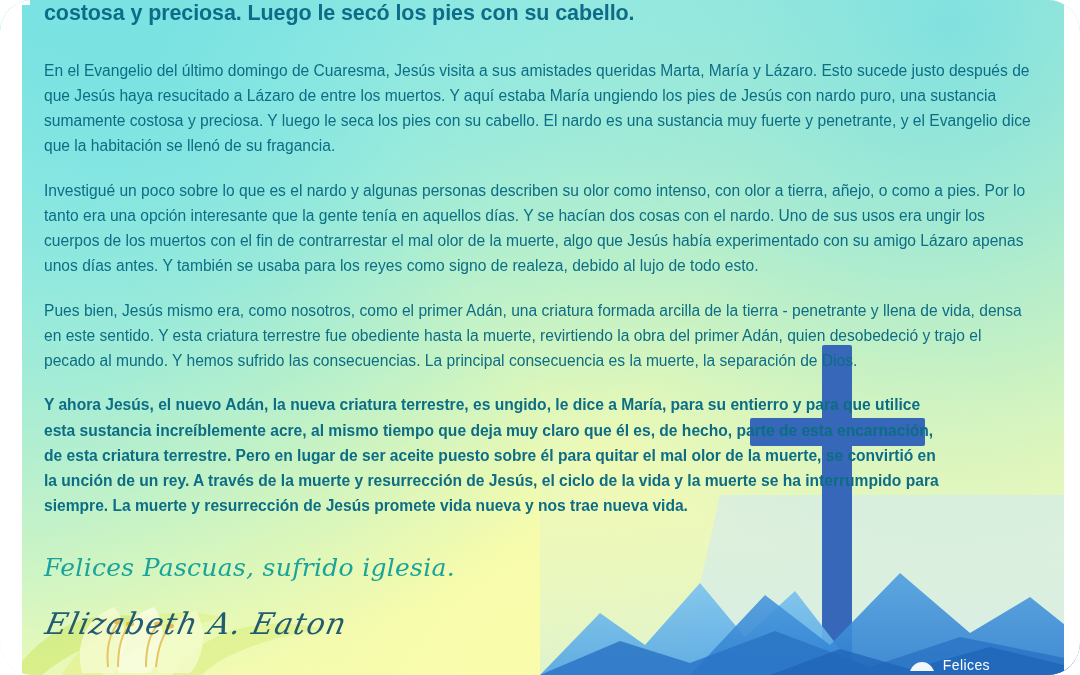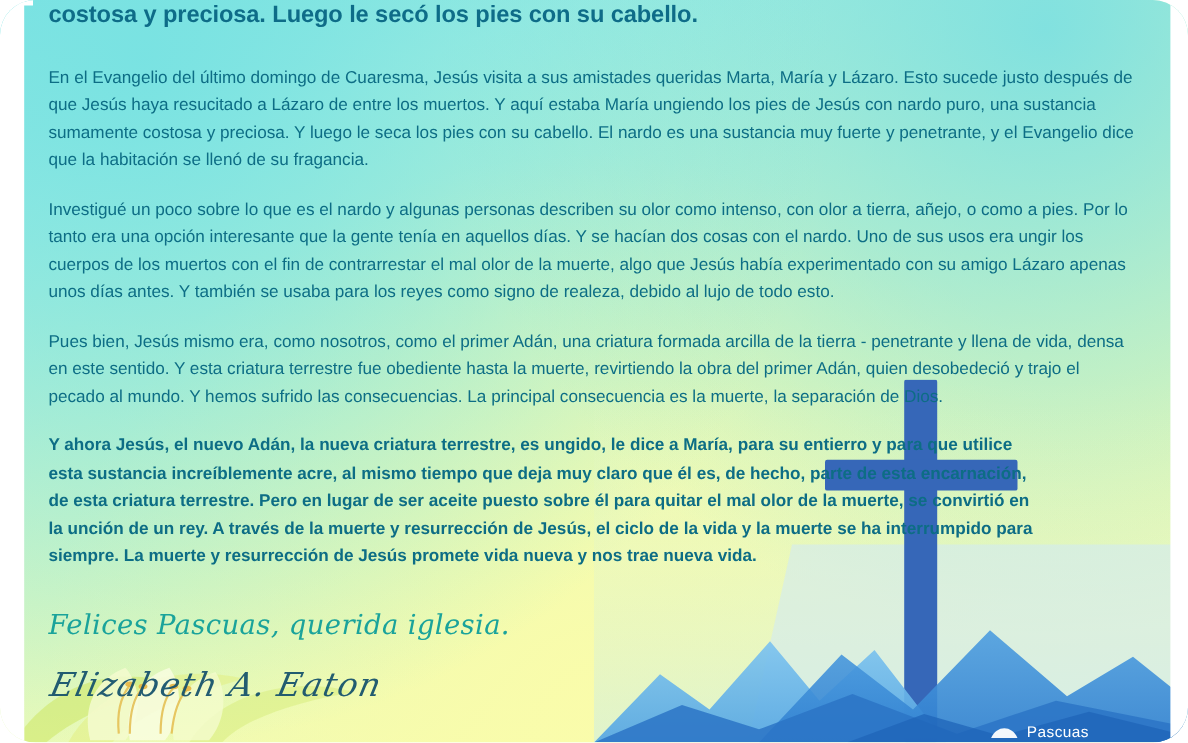--- a/index.html
+++ b/index.html
@@ -218,26 +218,26 @@
   <div class="edge-top-left"></div>
 
   <div id="content">
     <h1 class="headline">costosa y preciosa. Luego le secó los pies con su cabello.</h1>
 
     <p class="para p1">En el Evangelio del último domingo de Cuaresma, Jesús visita a sus amistades queridas Marta, María y Lázaro. Esto sucede justo después de que Jesús haya resucitado a Lázaro de entre los muertos. Y aquí estaba María ungiendo los pies de Jesús con nardo puro, una sustancia sumamente costosa y preciosa. Y luego le seca los pies con su cabello. El nardo es una sustancia muy fuerte y penetrante, y el Evangelio dice que la habitación se llenó de su fragancia.</p>
     <p class="para p2">Investigué un poco sobre lo que es el nardo y algunas personas describen su olor como intenso, con olor a tierra, añejo, o como a pies.  Por lo tanto era una opción interesante que la gente tenía en aquellos días. Y se hacían dos cosas con el nardo. Uno de sus usos era ungir los cuerpos de los muertos con el fin de contrarrestar el mal olor de la muerte, algo que Jesús había experimentado con su amigo Lázaro apenas unos días antes. Y también se usaba para los reyes como signo de realeza, debido al lujo de todo esto.</p>
     <p class="para p3">Pues bien, Jesús mismo era, como nosotros, como el primer Adán, una criatura formada arcilla de la tierra - penetrante y llena de vida, densa en este sentido. Y esta criatura terrestre fue obediente hasta la muerte, revirtiendo la obra del primer Adán, quien desobedeció y trajo el pecado al mundo. Y hemos sufrido las consecuencias. La principal consecuencia es la muerte, la separación de Dios.</p>
     <p class="para p4">Y ahora Jesús, el nuevo Adán, la nueva criatura terrestre, es ungido, le dice a María, para su entierro y para que utilice esta sustancia increíblemente acre, al mismo tiempo que deja muy claro que él es, de hecho, parte de esta encarnación, de esta criatura terrestre. Pero en lugar de ser aceite puesto sobre él para quitar el mal olor de la muerte, se convirtió en la unción de un rey. A través de la muerte y resurrección de Jesús, el ciclo de la vida y la muerte se ha interrumpido para siempre. La muerte y resurrección de Jesús promete vida nueva y nos trae nueva vida.</p>
 
-    <p class="closing">Felices Pascuas, querida iglesia.</p>
+    <p class="closing">Felices Pascuas, sufrido iglesia.</p>
     <p class="signature">Elizabeth A. Eaton</p>
   </div>
 
   <div class="logo-strip">
     <span class="logo-mark">
       <svg width="26" height="16" viewBox="0 0 26 16" xmlns="http://www.w3.org/2000/svg">
         <path d="M1 14 C6 2 20 2 25 14 Z" fill="#ffffff" opacity="0.95"></path>
       </svg>
     </span>
-    <span>Pascuas</span>
+    <span>Felices</span>
   </div>
 
 </div>
 
 </body></html>

